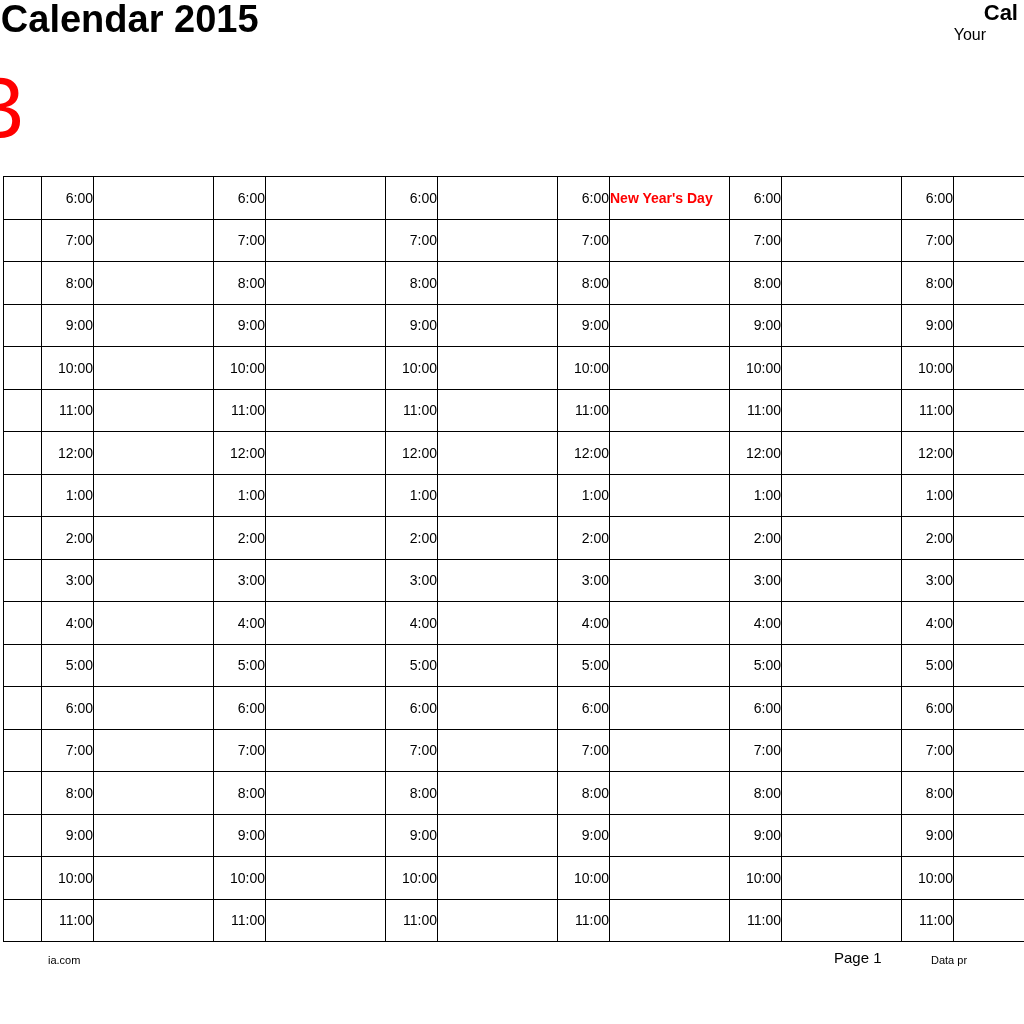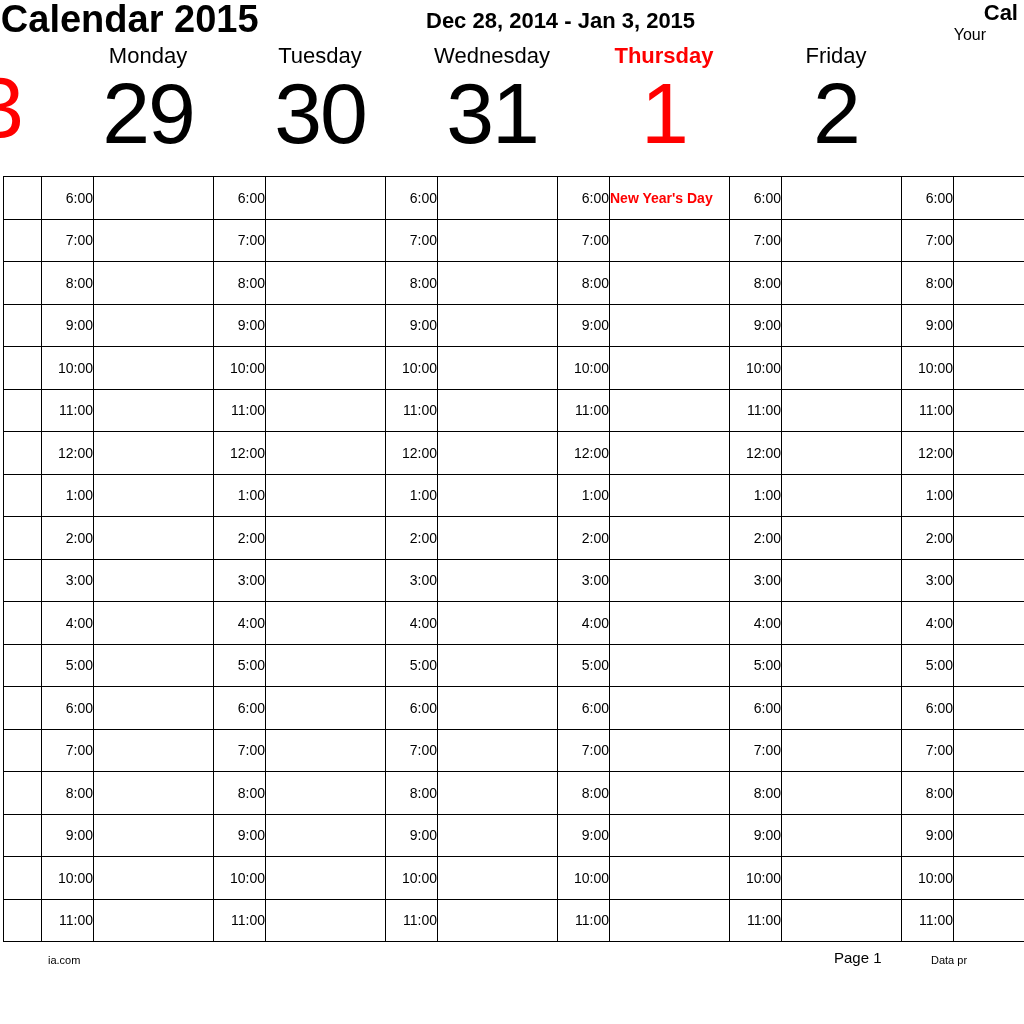--- a/index.html
+++ b/index.html
@@ -147,50 +147,27 @@
     padding-left: 43px;
   }
 </style>
 </head>
 <body>
 
 <div class="page">
 
   <div class="header">
     <div class="title">Weekly Calendar 2015</div>
-    <div class="date-range">Dec 28, 2014 - Jan 3, 2015</div>
     <div class="brand">
       <div class="brand-title">Cal</div>
       <div class="brand-sub">Your</div>
     </div>
 
     <div style="position:absolute;left:-24px;top:62px;font-size:86px;font-weight:400;line-height:90px;color:#ff0000;letter-spacing:-2px;">3</div>
 
-    <div class="day-headers" id="day-headers">
-        <div class="day-col-header" style="left: 62px; width: 172px;">
-          <div class="day-name">Monday</div>
-          <div class="day-num">29</div>
-        </div>
-        <div class="day-col-header" style="left: 234px; width: 172px;">
-          <div class="day-name">Tuesday</div>
-          <div class="day-num">30</div>
-        </div>
-        <div class="day-col-header" style="left: 406px; width: 172px;">
-          <div class="day-name">Wednesday</div>
-          <div class="day-num">31</div>
-        </div>
-        <div class="day-col-header day-highlight" style="left: 578px; width: 172px;">
-          <div class="day-name">Thursday</div>
-          <div class="day-num">1</div>
-        </div>
-        <div class="day-col-header" style="left: 750px; width: 172px;">
-          <div class="day-name">Friday</div>
-          <div class="day-num">2</div>
-        </div>
-      </div>
   </div>
 
   <div class="grid-wrap">
     <table class="grid" id="grid">
         <colgroup>
           <col style="width: 38px;">
           <col style="width: 52px;">
           <col style="width: 120px;">
           <col style="width: 52px;">
           <col style="width: 120px;">

